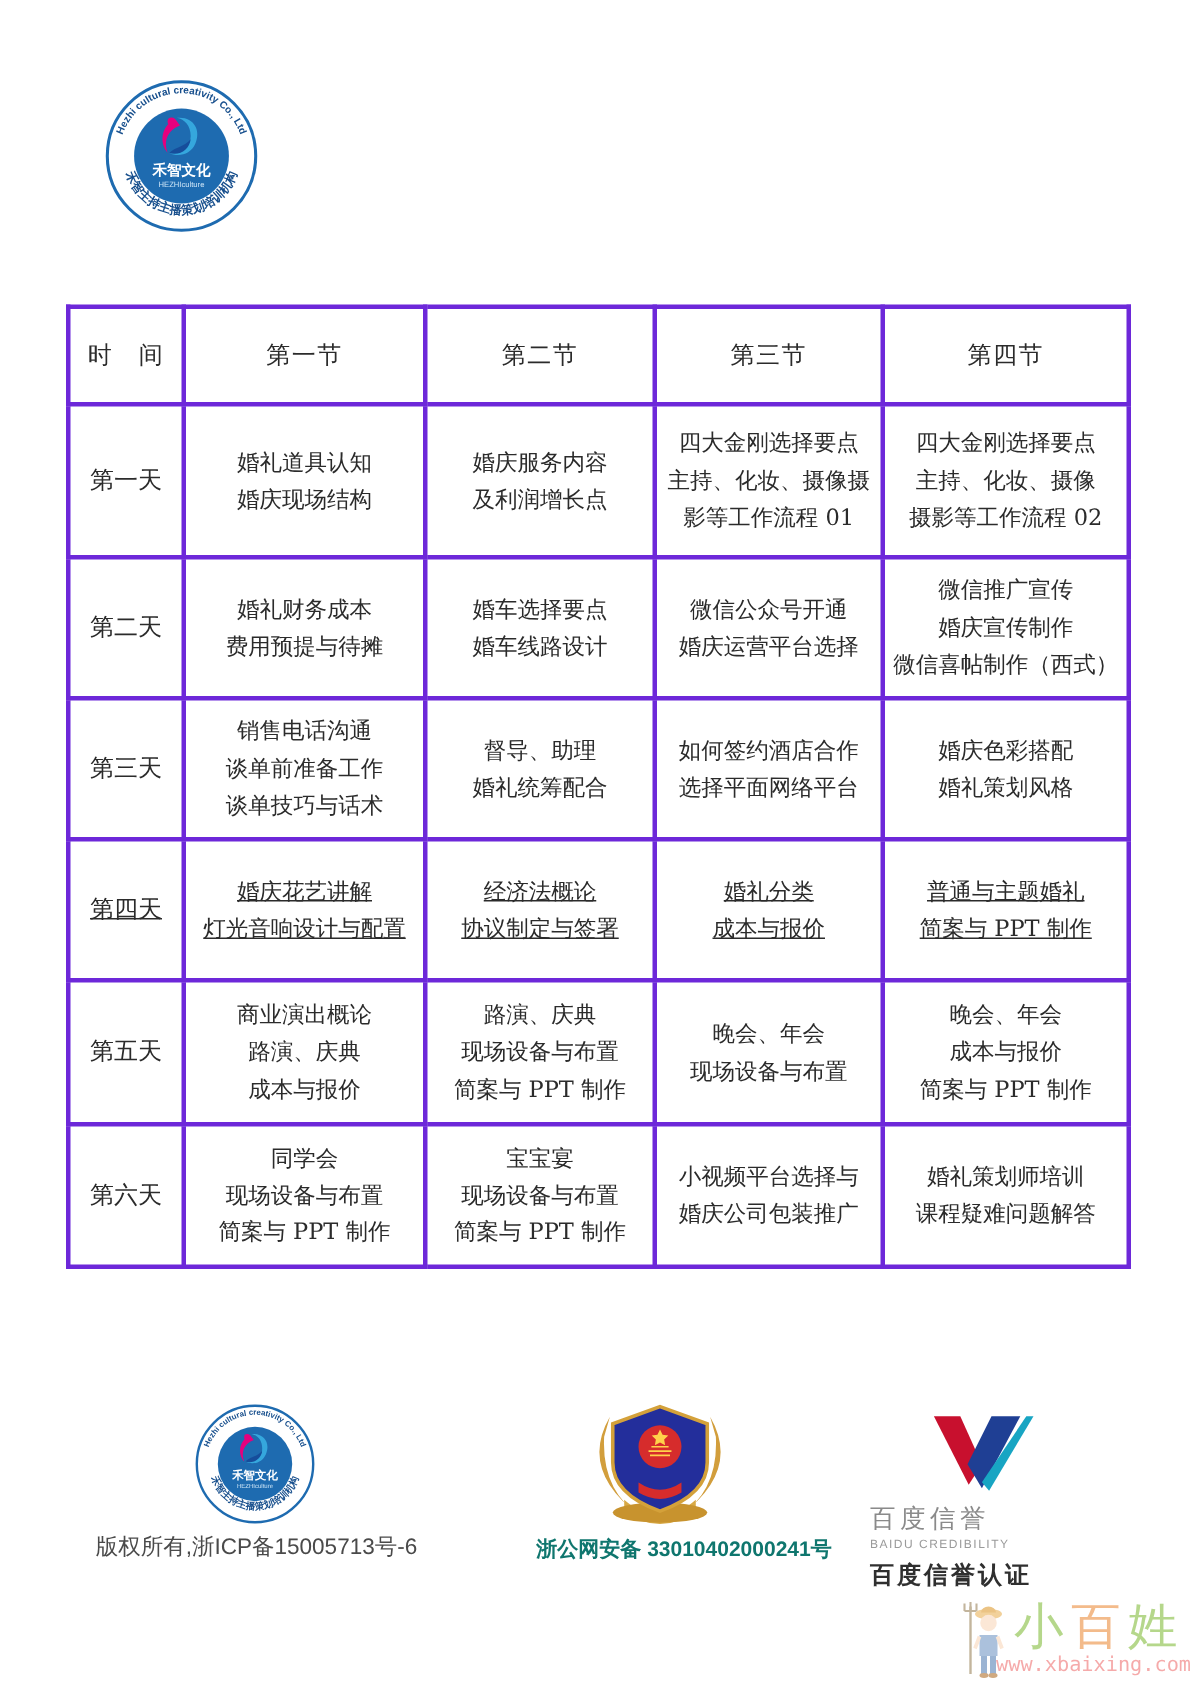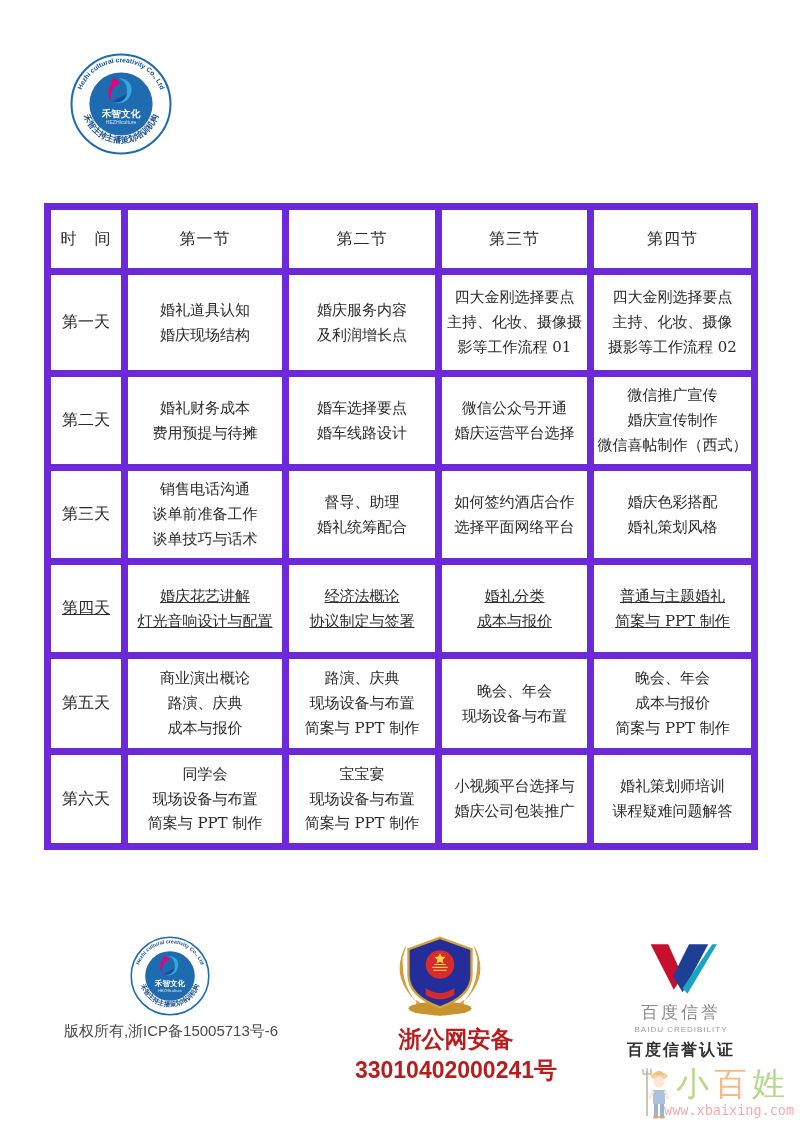--- a/index.html
+++ b/index.html
@@ -9,37 +9,37 @@
 
   
   .logo-top{position:absolute;left:70px;top:53px;width:102px;height:102px;}
   .title{position:absolute;left:165px;top:76px;width:580px;margin:0;text-align:center;
          font-size:47px;font-weight:800;letter-spacing:2px;color:#0a0a0a;
          font-family:"Liberation Serif",serif;}
 
   
   table.course{position:absolute;left:44px;top:203px;width:707px;border-collapse:collapse;
          table-layout:fixed;font-family:"DejaVu Serif",serif;}
-  table.course td,table.course th{border:7px solid #6d28d9;text-align:center;vertical-align:middle;
+  table.course td,table.course th{border:3px solid #6d28d9;text-align:center;vertical-align:middle;
          padding:2px;white-space:pre-line;font-weight:normal;color:#2b2b2b;}
   table.course th{font-size:16px;letter-spacing:1px;}
   td.day{font-size:16px;}
   td.cell{font-size:15px;line-height:1.65;}
   tr.hrow{height:65px;}
   tr.r1{height:102px;} tr.r2{height:94px;} tr.r3{height:94px;}
   tr.r4{height:94px;text-decoration:underline;} tr.r5{height:96px;} tr.r6{height:95px;}
 
   
   .logo-bottom{position:absolute;left:130px;top:936px;width:80px;height:80px;}
   .copyright{position:absolute;left:50px;top:1022px;width:242px;text-align:center;
          font-size:15px;color:#4a4a4a;}
   .police-badge{position:absolute;left:387px;top:933px;width:106px;height:84px;}
   .police-line{position:absolute;left:318px;top:1024px;width:276px;text-align:center;
-         font-size:23px;font-weight:bold;color:#b91c1c;}
-  .baidu{position:absolute;left:608px;top:938px;width:146px;text-align:center;}
+         font-size:14px;font-weight:bold;color:#0f766e;}
+  .baidu{position:absolute;left:580px;top:938px;width:146px;text-align:left;}
   .baidu svg{display:block;margin:0 auto;}
   .baidu-cn{font-size:17px;color:#8a8a8a;letter-spacing:3px;margin-top:1px;}
   .baidu-en{font-size:8px;color:#9a9a9a;letter-spacing:1px;margin-top:1px;}
   .baidu-cert{font-size:16px;font-weight:bold;color:#2f2f2f;letter-spacing:2px;margin-top:6px;}
 
   
   .watermark{position:absolute;left:640px;top:1062px;width:158px;height:64px;opacity:.85;}
   .wm-farmer{position:absolute;left:0;top:4px;}
   .wm-name{position:absolute;left:36px;top:0;font-size:33px;font-weight:normal;letter-spacing:5px;
          font-family:"Liberation Serif",serif;}

